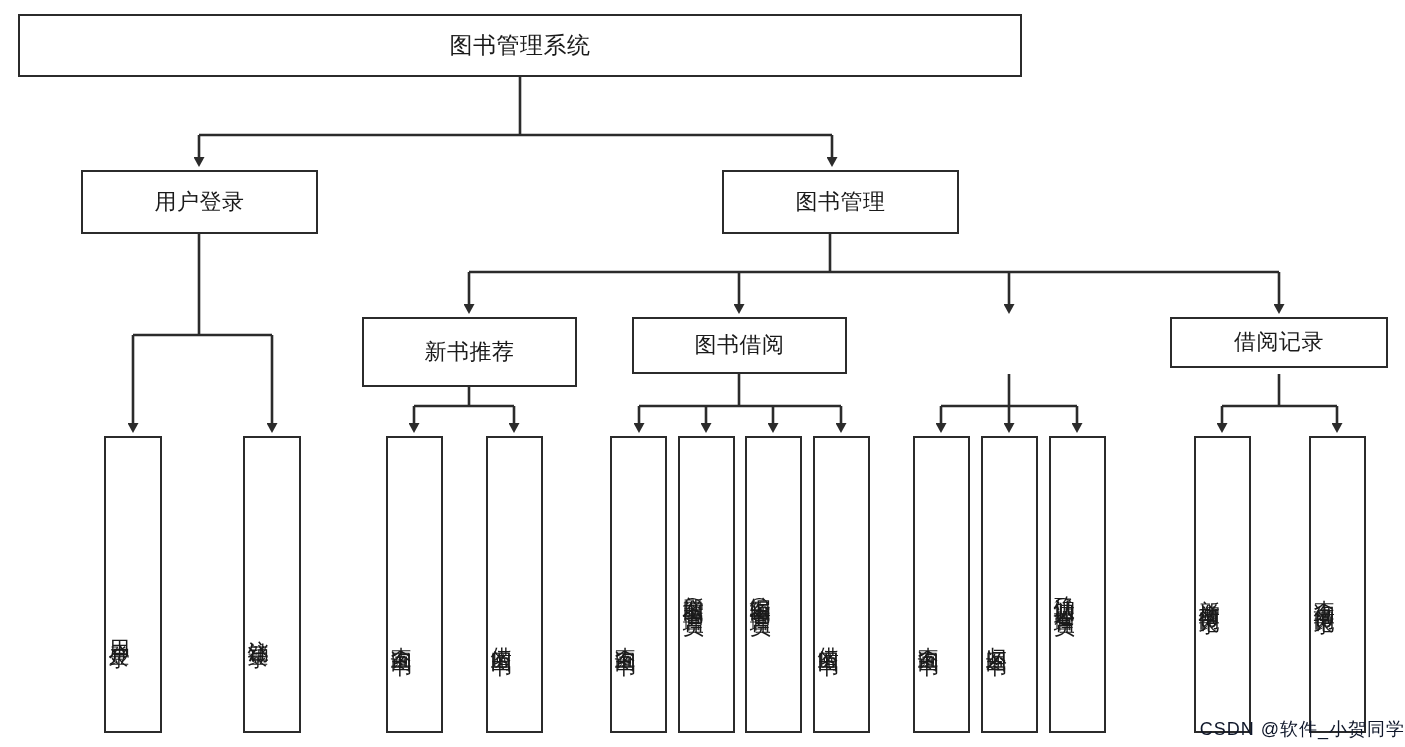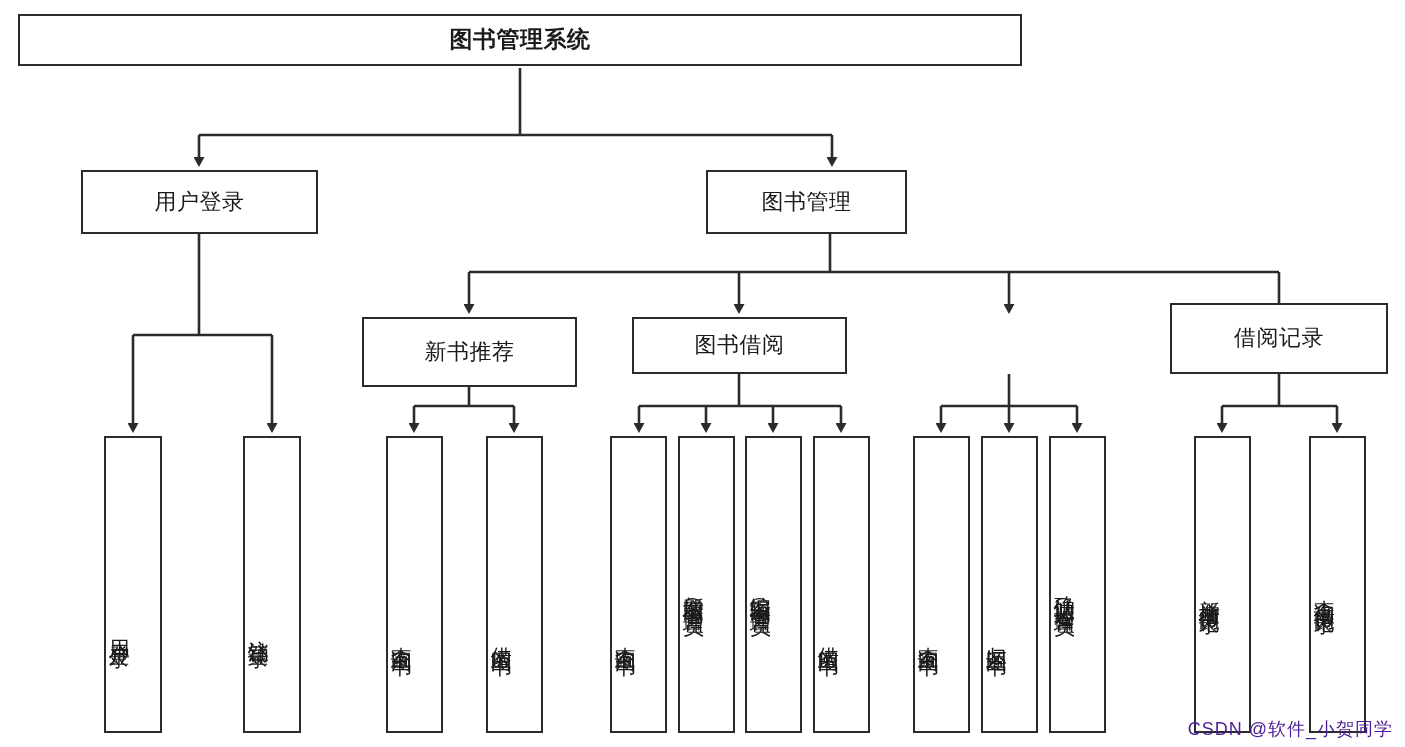--- a/index.html
+++ b/index.html
@@ -65,24 +65,24 @@
     padding-top: 74px;
   }
   .node-box.vertical.mid2 .node-label {
     padding-top: 88px;
   }
   .node-box.vertical.tall .node-label {
     padding-top: 2px;
   }
   #watermark {
     position: absolute;
-    right: 12px;
+    right: 0;
     bottom: 6px;
     font-size: 18px;
-    color: #4c1d95;
+    color: #0f172a;
     letter-spacing: 1px;
     white-space: nowrap;
   }
 </style>
 </head>
 <body>
 
 <div id="diagram-root">
 
   <svg id="connectors" viewBox="0 0 1405 747" preserveAspectRatio="none">
@@ -130,38 +130,38 @@
       <path d="M1009,406 L1009,424" marker-end="url(#arrow)"></path>
       <path d="M1077,406 L1077,424" marker-end="url(#arrow)"></path>
 
       <path d="M1279,374 L1279,406"></path>
       <path d="M1222,406 L1337,406"></path>
       <path d="M1222,406 L1222,424" marker-end="url(#arrow)"></path>
       <path d="M1337,406 L1337,424" marker-end="url(#arrow)"></path>
     </g>
   </svg>
 
-  <div class="node-box root horizontal" style="left:18px; top:14px; width:1004px; height:52px;font-weight:bold;">
+  <div class="node-box root horizontal" style="left:18px; top:14px; width:1004px; height:63px;">
     <span class="node-label">图书管理系统</span>
   </div>
 
   <div class="node-box horizontal" style="left:81px; top:170px; width:237px; height:64px;">
     <span class="node-label">用户登录</span>
   </div>
-  <div class="node-box horizontal" style="left:706px; top:170px; width:201px; height:64px;text-align:center;">
+  <div class="node-box horizontal" style="left:722px; top:170px; width:237px; height:64px;text-align:center;">
     <span class="node-label">图书管理</span>
   </div>
 
   <div class="node-box horizontal" style="left:362px; top:317px; width:215px; height:70px;">
     <span class="node-label">新书推荐</span>
   </div>
   <div class="node-box horizontal" style="left:632px; top:317px; width:215px; height:57px;">
     <span class="node-label">图书借阅</span>
   </div>
-  <div class="node-box horizontal" style="left:1170px; top:303px; width:218px; height:71px;text-align:right;">
+  <div class="node-box horizontal" style="left:1170px; top:317px; width:218px; height:51px;text-align:right;">
     <span class="node-label">借阅记录</span>
   </div>
 
   <div class="node-box vertical mid" style="left:104px; top:436px; width:58px; height:297px;">
     <span class="node-label">用户登录</span>
   </div>
   <div class="node-box vertical mid" style="left:243px; top:436px; width:58px; height:297px;">
     <span class="node-label">注销登录</span>
   </div>
 

